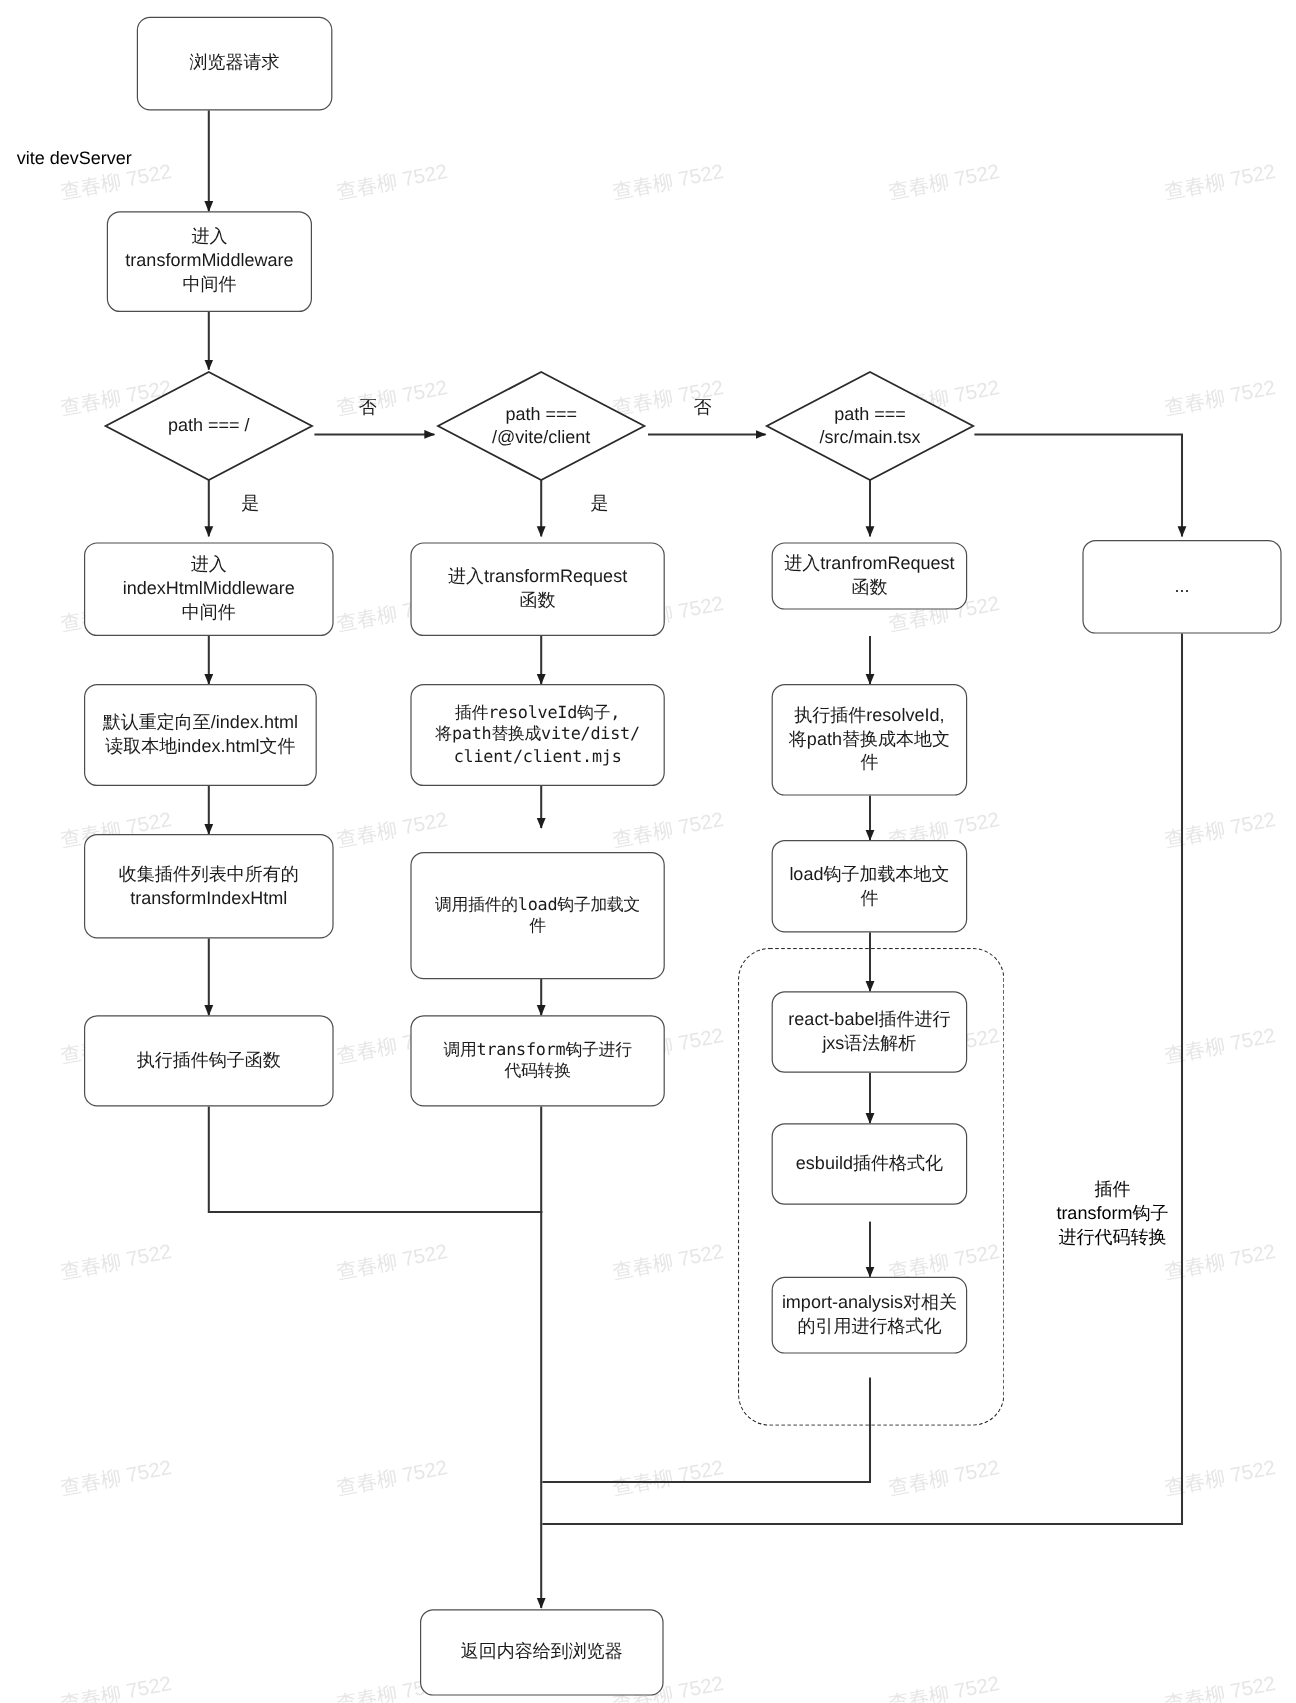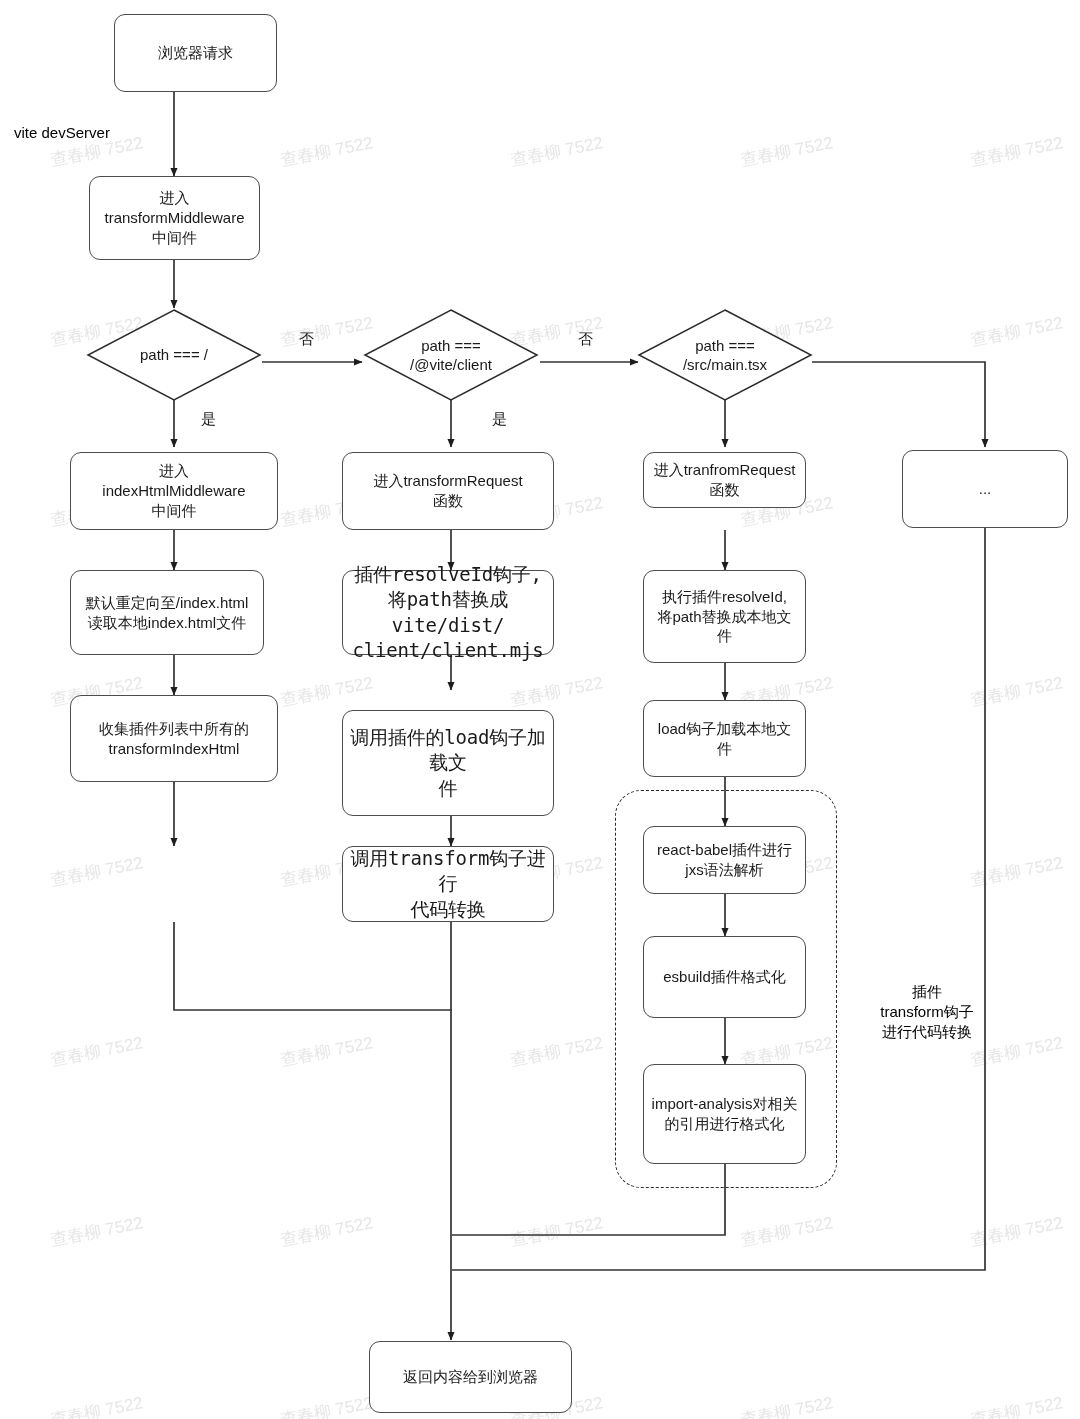--- a/index.html
+++ b/index.html
@@ -50,21 +50,21 @@
     justify-content:center;
     text-align:center;
     z-index:2;
     line-height:1.32;
     font-size:15px;
     padding:3px 6px;
     white-space:pre-line;
   }
   .node.mono{
     font-family:"DejaVu Sans Mono","Liberation Mono",monospace;
-    font-size:19px;
+    font-size:14px;
     letter-spacing:-0.2px;
   }
   .diamond{
     position:absolute;
     z-index:2;
   }
   .diamond svg{position:absolute;left:0;top:0;}
   .diamond .dlabel{
     position:absolute;
     inset:0;
@@ -235,45 +235,46 @@
 
   <div class="plain-label" style="left:14px; top:123px; text-align:left;">vite devServer</div>
 
   <div class="node" style="left:70px; top:452px; width:208px; height:78px;">进入
 indexHtmlMiddleware
 中间件</div>
   <div class="node" style="left:70px; top:570px; width:194px; height:85px;">默认重定向至/index.html
 读取本地index.html文件</div>
   <div class="node" style="left:70px; top:695px; width:208px; height:87px;">收集插件列表中所有的
 transformIndexHtml</div>
+  <div class="node" style="left:70px; top:846px; width:208px; height:76px;">执行插件钩子函数</div>
 
   <div class="node" style="left:342px; top:452px; width:212px; height:78px;">进入transformRequest
 函数</div>
   <div class="node mono" style="left:342px; top:570px; width:212px; height:85px;">插件resolveId钩子,
 将path替换成vite/dist/
 client/client.mjs</div>
   <div class="node mono" style="left:342px; top:710px; width:212px; height:106px;">调用插件的load钩子加载文
 件</div>
   <div class="node mono" style="left:342px; top:846px; width:212px; height:76px;">调用transform钩子进行
 代码转换</div>
 
   <div class="node" style="left:643px; top:452px; width:163px; height:56px;">进入tranfromRequest
 函数</div>
   <div class="node" style="left:643px; top:570px; width:163px; height:93px;">执行插件resolveId,
 将path替换成本地文
 件</div>
   <div class="node" style="left:643px; top:700px; width:163px; height:77px;">load钩子加载本地文
 件</div>
   <div class="node" style="left:643px; top:826px; width:163px; height:68px;">react-babel插件进行
 jxs语法解析</div>
-  <div class="node" style="left:643px; top:936px; width:163px; height:82px;">esbuild插件格式化</div>
-  <div class="node" style="left:643px; top:1064px; width:163px; height:100px;text-align:center;">import-analysis对相关
+  <div class="node" style="left:643px; top:936px; width:163px; height:68px;">esbuild插件格式化</div>
+  <div class="node" style="left:643px; top:1064px; width:163px; height:64px;text-align:center;">import-analysis对相关
 的引用进行格式化</div>
 
   <div class="node" style="left:902px; top:450px; width:166px; height:78px;">...</div>
 
   <div class="plain-label" style="left:862px; top:936px; width:130px;margin-top:46px;">插件
 transform钩子
 进行代码转换</div>
 
-  <div class="node" style="left:350px; top:1341px; width:203px; height:72px;margin-left:19px;">返回内容给到浏览器</div>
+  <div class="node" style="left:350px; top:1341px; width:203px; height:72px;">返回内容给到浏览器</div>
 
 </div>
 
 </body></html>

